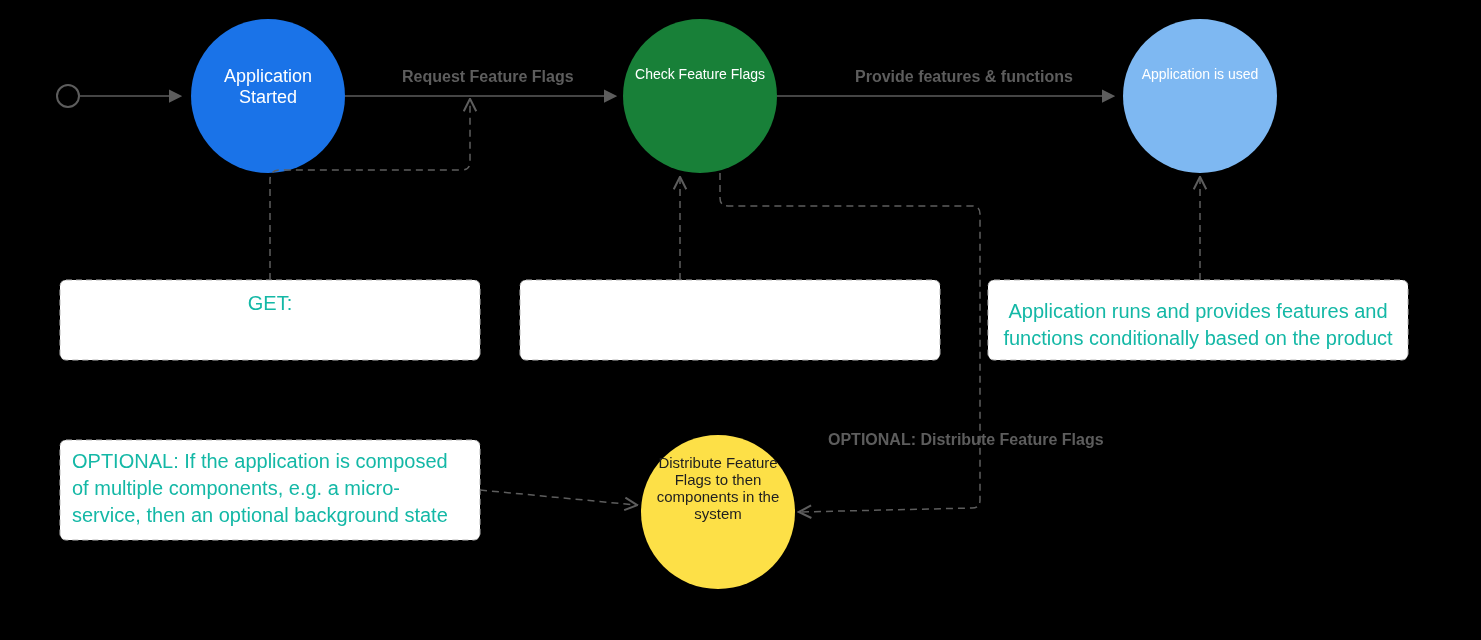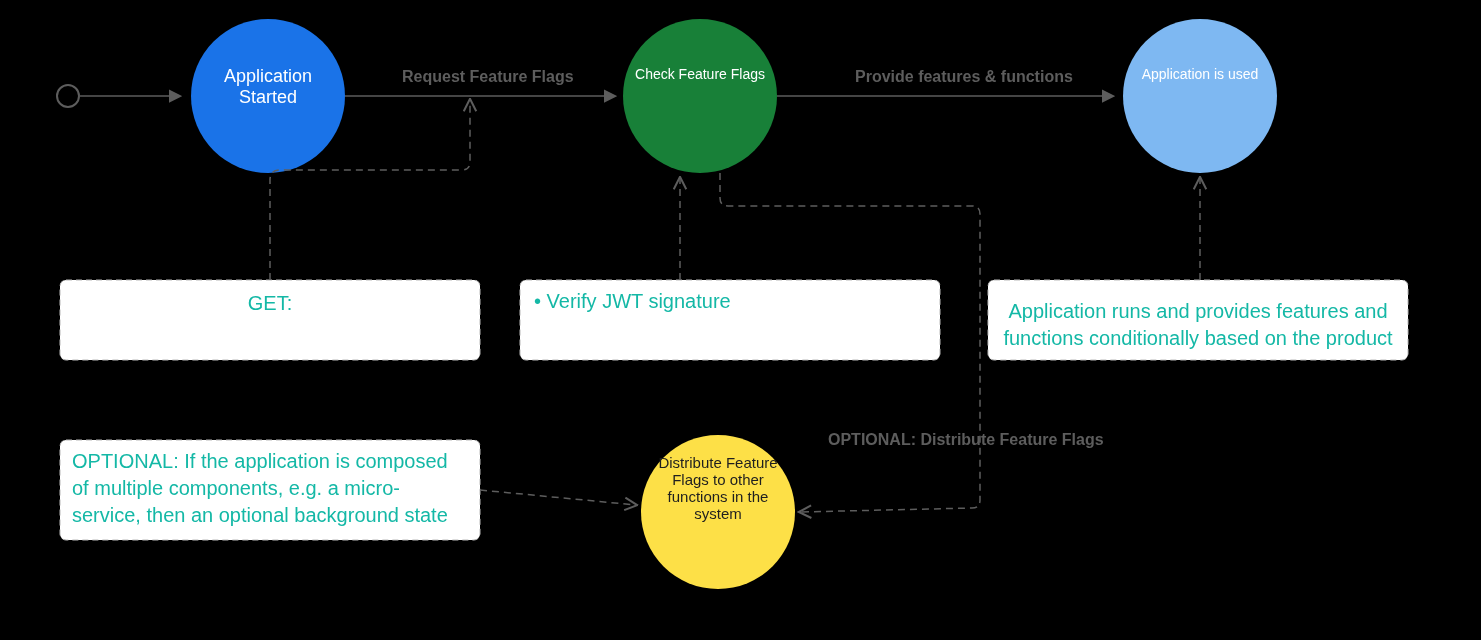--- a/index.html
+++ b/index.html
@@ -96,41 +96,40 @@
       <div xmlns="http://www.w3.org/1999/xhtml" class="node-label" style="color:#fff;font-size:14px;">
         <span>Application is used</span>
       </div>
     </foreignObject>
   </g>
 
   <g>
     <circle cx="718" cy="512" r="77" fill="#fde047"></circle>
     <foreignObject x="646" y="454" width="144" height="118">
       <div xmlns="http://www.w3.org/1999/xhtml" class="node-label" style="color:#1f1f1f;font-size:15px;">
-        <span>Distribute Feature Flags to other functions in the system</span>
+        <span>Distribute Feature Flags to then components in the system</span>
       </div>
     </foreignObject>
   </g>
 
   <g>
     <rect class="note-box" x="60" y="280" width="420" height="80"></rect>
     <foreignObject x="70" y="290" width="400" height="60">
       <div xmlns="http://www.w3.org/1999/xhtml" class="note-html" style="text-align:center;">
         <div>GET:</div>
       </div>
     </foreignObject>
   </g>
 
   <path class="dash-line" d="M 270 280 L 270 180 Q 270 170 280 170 L 462 170 Q 470 170 470 162 L 470 100" marker-end="url(#arrow-open)"></path>
 
   <g>
     <rect class="note-box" x="520" y="280" width="420" height="80"></rect>
     <foreignObject x="534" y="288" width="396" height="66">
       <div xmlns="http://www.w3.org/1999/xhtml" class="note-html">
-        <div>• <span>Verify JWT signature</span></div>
       </div>
     </foreignObject>
   </g>
   <path class="dash-line" d="M 680 280 L 680 178" marker-end="url(#arrow-open)"></path>
 
   <g>
     <rect class="note-box" x="988" y="280" width="420" height="80"></rect>
     <foreignObject x="1000" y="288" width="396" height="66">
       <div xmlns="http://www.w3.org/1999/xhtml" class="note-html" style="text-align:center;margin-top:10px;">
         <span>Application runs and provides features and functions conditionally based on the product - feature flags breakdown</span>

